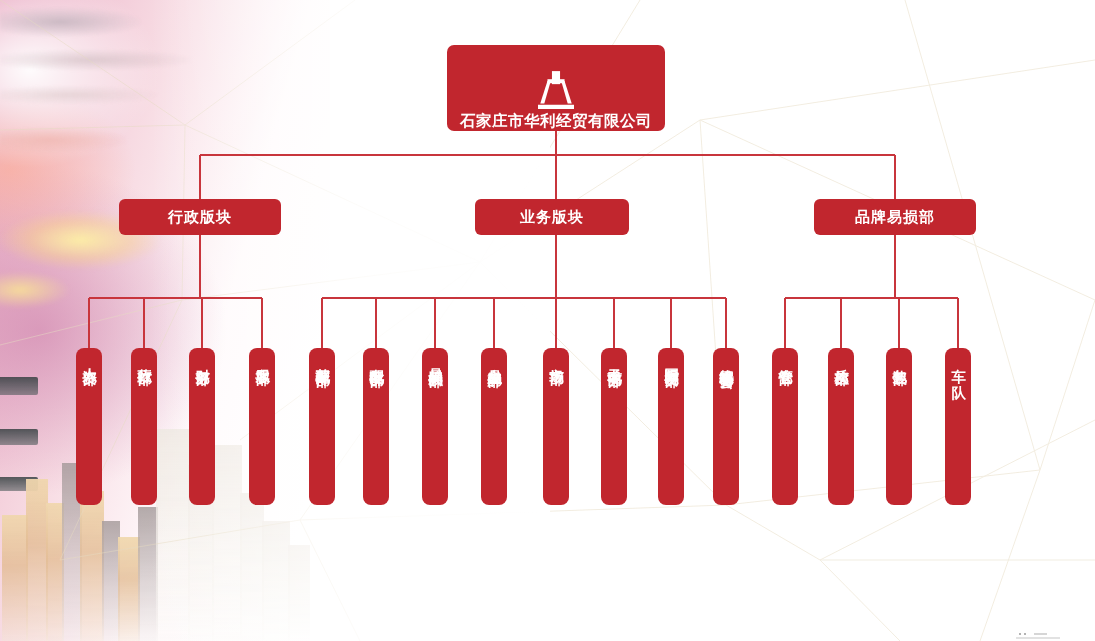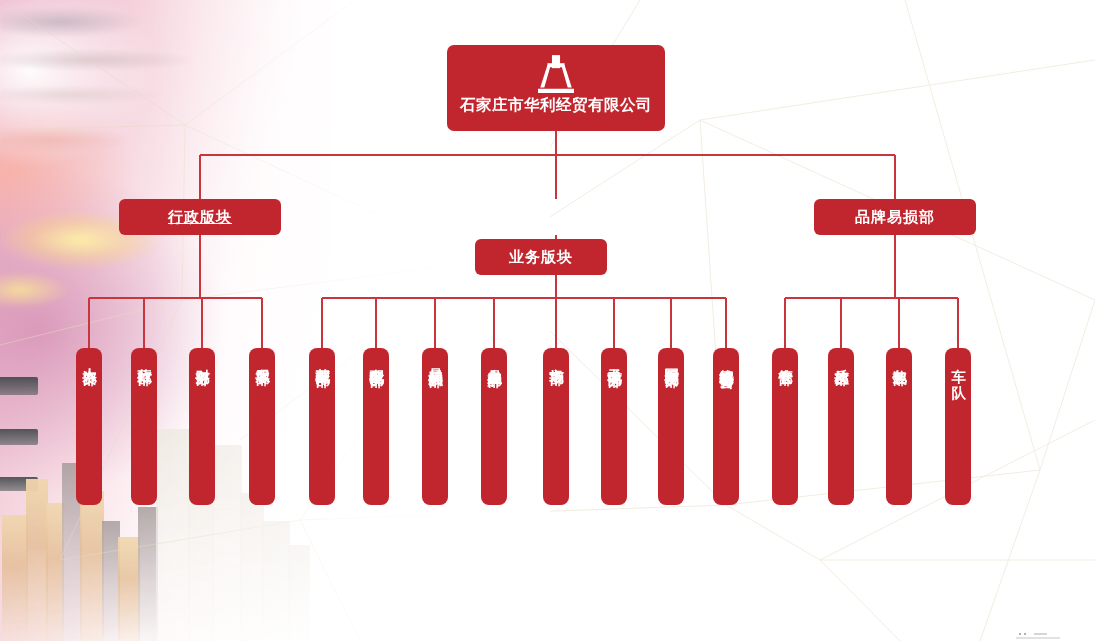--- a/index.html
+++ b/index.html
@@ -110,21 +110,21 @@
     justify-content: center;
   }
   .node-root {
     left: 447px;
     top: 45px;
     width: 218px;
     height: 86px;
     border-radius: 7px;
     flex-direction: column;
     justify-content: flex-start;
-    padding-top: 8px;
+    padding-top: 24px;
   }
   .root-logo {
     width: 54px;
     height: 42px;
     display: block;
   }
   .root-title {
     font-size: 15.5px;
     font-weight: bold;
     letter-spacing: 0.5px;
@@ -288,24 +288,24 @@
         <path d="M25.5,2 h9 v14.5 h-9 z"></path>
         <path d="M20.5,11 h19 v4.5 h-19 z"></path>
         <path d="M20.5,13 L12.5,38 h4.5 L24.2,13 z"></path>
         <path d="M39.5,13 L47.5,38 h-4.5 L35.8,13 z"></path>
         <path d="M10,39.5 h40 v4.5 h-40 z"></path>
       </g>
     </svg>
     <div class="root-title">石家庄市华利经贸有限公司</div>
   </div>
 
-  <div class="node node-div" style="left:119px;width:162px;text-decoration:underline;">
+  <div class="node node-div" style="left:119px;width:162px;">
     <span>行政版块</span>
   </div>
-  <div class="node node-div" style="left:475px;width:132px;margin-top:40px;">
+  <div class="node node-div" style="left:475px;width:154px;">
     <span>业务版块</span>
   </div>
   <div class="node node-div" style="left:814px;width:162px;">
     <span>品牌易损部</span>
   </div>
 
   <div class="node node-dept" style="left:76px;">
     <span class="dept-label">人资部</span>
   </div>
   <div class="node node-dept" style="left:131px;">

